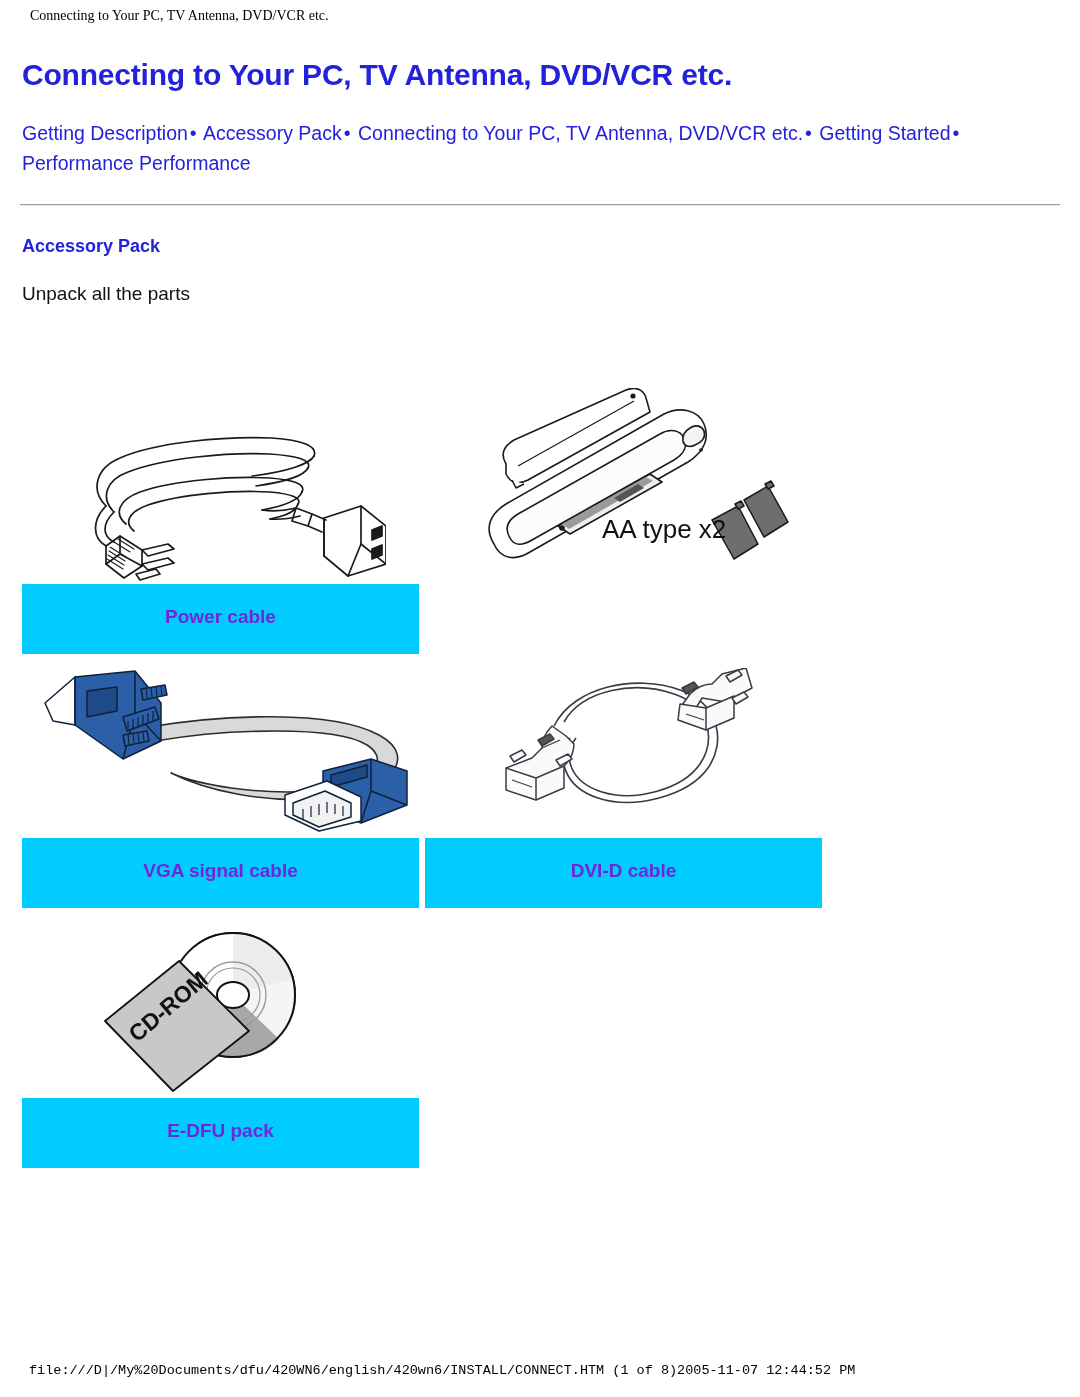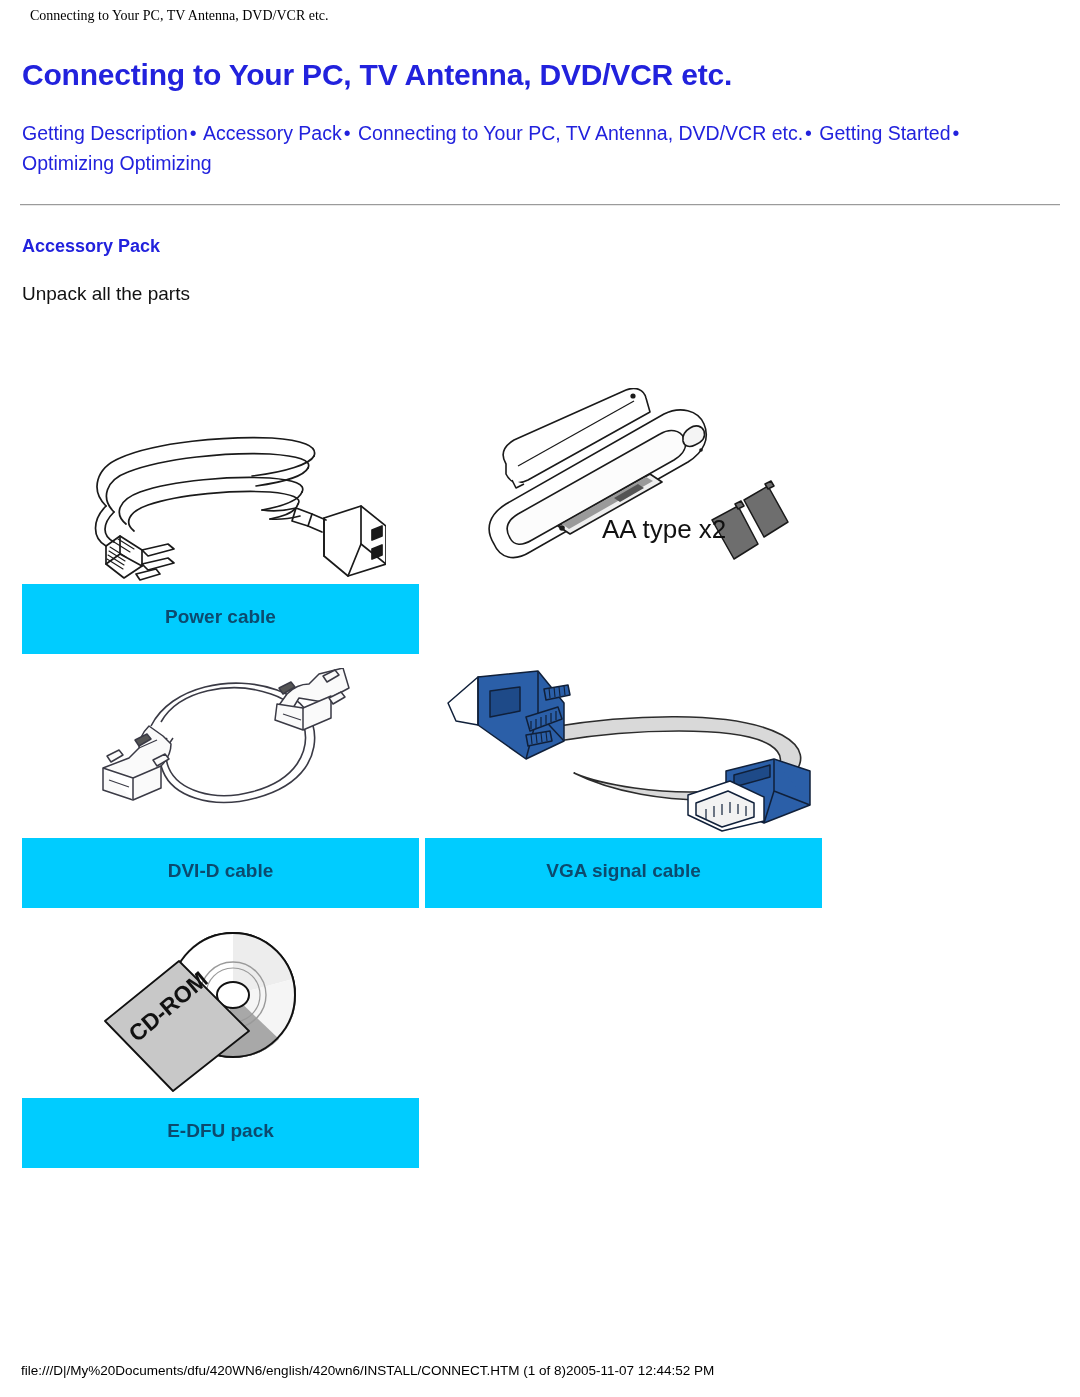--- a/index.html
+++ b/index.html
@@ -21,22 +21,22 @@
     top: 8px;
     left: 30px;
     font-family: "Liberation Serif", serif;
     font-size: 14px;
     color: #000000;
     white-space: nowrap;
   }
   .print-footer {
     position: absolute;
     top: 1363px;
-    left: 21px;
-    font-family: Liberation Sans, sans-serif;
+    left: 29px;
+    font-family: Liberation Mono, monospace;
     font-size: 13.5px;
     color: #000000;
     white-space: nowrap;
   }
 
   
   .page {
     position: absolute;
     top: 56px;
     left: 0;
@@ -109,21 +109,21 @@
   }
   .acc-figure {
     width: 397px;
     display: flex;
     align-items: flex-end;
     justify-content: center;
   }
   .acc-caption {
     width: 397px;
     background: #00ccff;
-    color: #0c4a6e;
+    color: #6d28d9;
     font-size: 19px;
     font-weight: bold;
     text-align: center;
     box-sizing: border-box;
     padding: 22px 0 0 0;
     height: 70px;
   }
 
   .row-1 .acc-figure { height: 198px; }
   .row-2 .acc-figure { height: 180px; }
@@ -143,21 +143,21 @@
 
 <div class="page">
 
   <h1 class="page-title">Connecting to Your PC, TV Antenna, DVD/VCR etc.</h1>
 
   <div class="nav-links">
     <a href="#">Getting Description</a><span class="nav-sep">•</span>
     <a href="#">Accessory Pack</a><span class="nav-sep">•</span>
     <a href="#">Connecting to Your PC, TV Antenna, DVD/VCR etc.</a><span class="nav-sep">•</span>
     <a href="#">Getting Started</a><span class="nav-sep">•</span>
-    <a href="#">Optimizing Optimizing</a>
+    <a href="#">Performance Performance</a>
   </div>
 
   <hr class="rule">
 
   <div class="section-heading">Accessory Pack</div>
 
   <div class="section-text">Unpack all the parts</div>
 
   <div class="accessory-table">
 
@@ -246,51 +246,20 @@
               <path d="M311 96 L 317 93 L 320 98 L 314 101 Z" fill="#6e6e6e"></path>
             </g>
             <text x="148" y="150" font-family="&quot;Liberation Sans&quot;, sans-serif" font-size="26" fill="#111111">AA type x2</text>
           </svg>
         </div>
       </div>
 
     </div>
 
     <div class="acc-row row-2">
-
-      <div class="acc-cell">
-        <div class="acc-figure">
-          <svg width="260" height="170" viewBox="0 0 260 170">
-            <g fill="#ffffff" stroke="#3a3a45" stroke-width="1.5" stroke-linejoin="round">
-
-              <path d="M70 54 C 88 22 140 12 180 26 C 216 38 222 72 206 96 C 188 122 140 134 108 124 C 76 114 68 88 82 70" fill="none" stroke-width="1.6"></path>
-              <path d="M60 58 C 80 18 142 6 186 22 C 226 36 232 74 214 100 C 194 128 140 142 104 130 C 70 119 62 90 76 70" fill="none" stroke-width="1.6"></path>
-
-              <path d="M58 58 C 52 64 48 72 48 80 L 38 90 L 12 100 L 12 122 L 42 132 L 70 120 L 70 98 C 76 92 80 84 80 76 L 72 68 Z" fill="#fafafa"></path>
-              <path d="M12 100 L 42 110 L 42 132"></path>
-              <path d="M42 110 L 70 98"></path>
-              <path d="M18 112 L 38 119" stroke-width="1.1"></path>
-              <path d="M48 80 L 66 72" stroke-width="1.2"></path>
-
-              <path d="M44 72 L 56 66 L 60 71 L 48 78 Z" fill="#555"></path>
-              <path d="M62 92 L 74 86 L 78 91 L 66 98 Z" fill="#fafafa"></path>
-              <path d="M16 88 L 28 82 L 32 87 L 20 94 Z" fill="#fafafa"></path>
-
-              <path d="M196 26 C 202 20 210 16 218 16 L 228 6 L 252 0 L 258 20 L 232 34 L 208 30 L 202 40 C 196 44 190 44 186 40 Z" fill="#fafafa"></path>
-              <path d="M186 36 L 184 52 L 212 62 L 240 50 L 240 28 L 212 40 Z" fill="#fafafa"></path>
-              <path d="M212 40 L 212 62"></path>
-              <path d="M192 46 L 210 52" stroke-width="1.1"></path>
-              <path d="M188 20 L 200 14 L 204 19 L 192 26 Z" fill="#555"></path>
-              <path d="M232 8 L 244 2 L 248 7 L 236 14 Z" fill="#fafafa"></path>
-              <path d="M238 30 L 250 24 L 254 29 L 242 36 Z" fill="#fafafa"></path>
-            </g>
-          </svg>
-        </div>
-        <div class="acc-caption">DVI-D cable</div>
-      </div>
 
       <div class="acc-cell">
         <div class="acc-figure">
           <svg width="380" height="175" viewBox="0 0 380 175">
 
             <g fill="#d9d9d9" stroke="#2c2c2c" stroke-width="1.6" stroke-linejoin="round">
               <path d="M118 64 C 190 52 300 46 348 72 C 392 96 352 132 292 136 C 232 140 176 128 140 110
                        C 168 122 226 132 282 128 C 332 124 364 100 336 82 C 304 62 196 66 124 78 Z"></path>
             </g>
 
@@ -341,20 +310,51 @@
                   <path d="M280 143 L 280 154"></path>
                 <path d="M288 141 L 288 152"></path>
                   <path d="M296 139 L 296 150"></path>
                 <path d="M304 141 L 304 151"></path>
                   <path d="M312 143 L 312 153"></path>
               </g>
             </g>
           </svg>
         </div>
         <div class="acc-caption">VGA signal cable</div>
+      </div>
+
+      <div class="acc-cell">
+        <div class="acc-figure">
+          <svg width="260" height="170" viewBox="0 0 260 170">
+            <g fill="#ffffff" stroke="#3a3a45" stroke-width="1.5" stroke-linejoin="round">
+
+              <path d="M70 54 C 88 22 140 12 180 26 C 216 38 222 72 206 96 C 188 122 140 134 108 124 C 76 114 68 88 82 70" fill="none" stroke-width="1.6"></path>
+              <path d="M60 58 C 80 18 142 6 186 22 C 226 36 232 74 214 100 C 194 128 140 142 104 130 C 70 119 62 90 76 70" fill="none" stroke-width="1.6"></path>
+
+              <path d="M58 58 C 52 64 48 72 48 80 L 38 90 L 12 100 L 12 122 L 42 132 L 70 120 L 70 98 C 76 92 80 84 80 76 L 72 68 Z" fill="#fafafa"></path>
+              <path d="M12 100 L 42 110 L 42 132"></path>
+              <path d="M42 110 L 70 98"></path>
+              <path d="M18 112 L 38 119" stroke-width="1.1"></path>
+              <path d="M48 80 L 66 72" stroke-width="1.2"></path>
+
+              <path d="M44 72 L 56 66 L 60 71 L 48 78 Z" fill="#555"></path>
+              <path d="M62 92 L 74 86 L 78 91 L 66 98 Z" fill="#fafafa"></path>
+              <path d="M16 88 L 28 82 L 32 87 L 20 94 Z" fill="#fafafa"></path>
+
+              <path d="M196 26 C 202 20 210 16 218 16 L 228 6 L 252 0 L 258 20 L 232 34 L 208 30 L 202 40 C 196 44 190 44 186 40 Z" fill="#fafafa"></path>
+              <path d="M186 36 L 184 52 L 212 62 L 240 50 L 240 28 L 212 40 Z" fill="#fafafa"></path>
+              <path d="M212 40 L 212 62"></path>
+              <path d="M192 46 L 210 52" stroke-width="1.1"></path>
+              <path d="M188 20 L 200 14 L 204 19 L 192 26 Z" fill="#555"></path>
+              <path d="M232 8 L 244 2 L 248 7 L 236 14 Z" fill="#fafafa"></path>
+              <path d="M238 30 L 250 24 L 254 29 L 242 36 Z" fill="#fafafa"></path>
+            </g>
+          </svg>
+        </div>
+        <div class="acc-caption">DVI-D cable</div>
       </div>
 
     </div>
 
     <div class="acc-row row-3">
 
       <div class="acc-cell">
         <div class="acc-figure">
           <svg width="240" height="175" viewBox="0 0 240 175">
 

